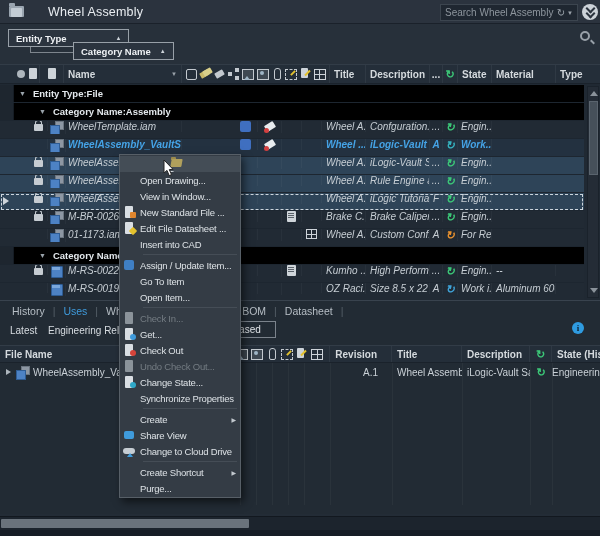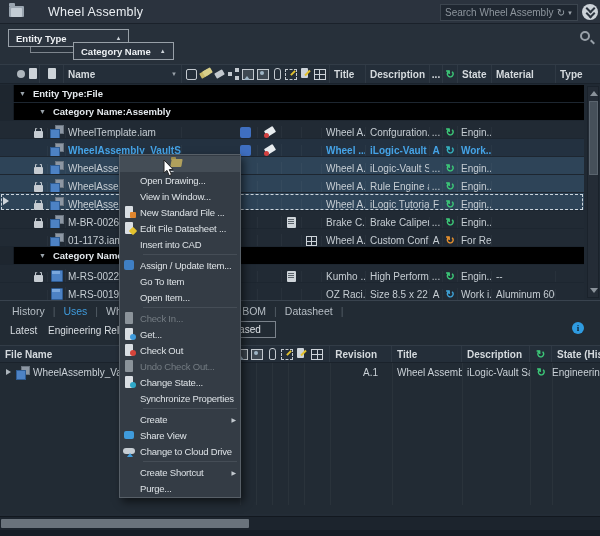--- a/index.html
+++ b/index.html
@@ -70,22 +70,22 @@
         background:linear-gradient(#cdd3d9 0 0) 50% 0/1px 100% no-repeat,linear-gradient(#cdd3d9 0 0) 0 50%/100% 1px no-repeat;}
 
   
   .rows{position:absolute;left:0;top:85px;width:584px;}
   .grp{height:18px;display:flex;align-items:center;background:#000000;border-bottom:1px solid #1d2630;
        font-weight:bold;font-size:9.5px;color:#e3e8ec;white-space:nowrap;}
   .grp .c-gut{width:14px;height:100%;background:#1e262f;border-right:1px solid #151c24;flex:none;}
   .grp .tri{color:#9aa3ab;font-size:7px;margin-right:7px;}
   .grp.l1 .tri{margin-left:5px;} .grp.l2 .tri{margin-left:25px;}
 
-  .grow{height:18px;display:flex;align-items:flex-end;background:#212a34;border-bottom:1px solid #1d2630;
-        font-size:10px;color:#c6cdd3;}
+  .grow{height:18px;display:flex;align-items:flex-start;background:#212a34;border-bottom:1px solid #1d2630;
+        font-size:10px;color:#c6cdd3;font-style:italic;}
   .grow.sel{background:#2e4458;}
   .grow.focus{outline:1px dashed #cdd6de;outline-offset:-2px;}
   .grow.rowblue{background:#233140;}
   .grow.rowblue .c-name,.grow.rowblue .c-title,.grow.rowblue .c-desc,.grow.rowblue .c-dots,.grow.rowblue .c-state{color:#45a3e6;font-weight:bold;}
   .grow .cell{display:flex;align-items:center;border-right:1px solid rgba(255,255,255,0.035);overflow:hidden;white-space:nowrap;}
   .c-gut{width:14px;background:#1e262f;border-right:1px solid #151c24 !important;flex:none;}
   .c-sel{width:16px;} .c-lock{width:18px;justify-content:center;} .c-ticon{width:18px;justify-content:center;}
   .c-name{width:116px;padding-left:2px;} .c-e1{width:18px;} .c-e2{width:18px;} .c-e3{width:16px;}
   .c-sq{width:24px;justify-content:center;} .c-tag{width:24px;justify-content:center;}
   .c-doc{width:20px;justify-content:center;} .c-grd{width:20px;justify-content:center;}

